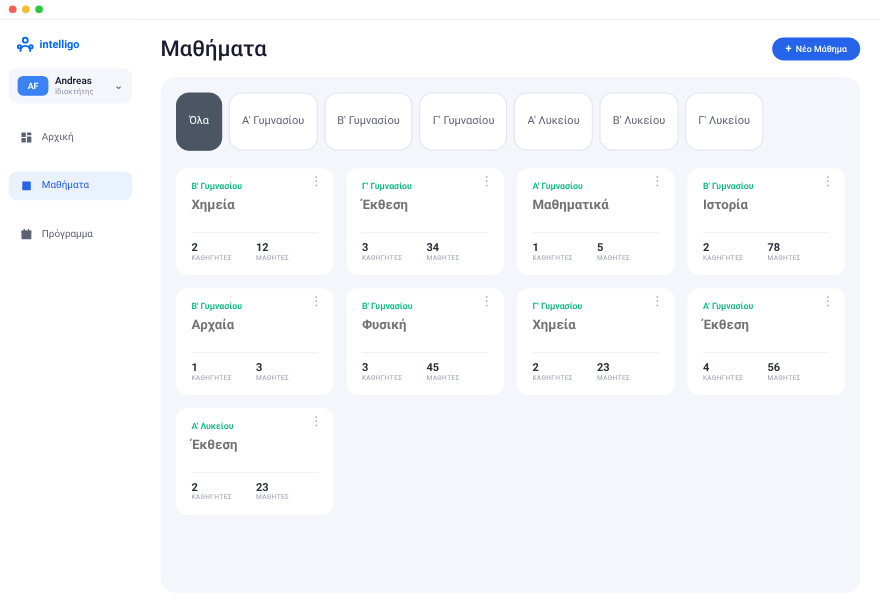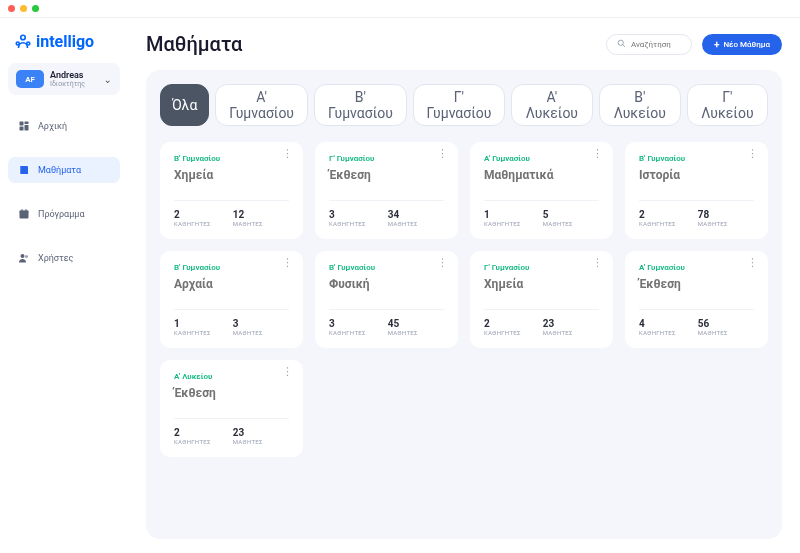--- a/index.html
+++ b/index.html
@@ -4,40 +4,40 @@
 <style>
 * { margin:0; padding:0; box-sizing:border-box; font-family:-apple-system,BlinkMacSystemFont,"Segoe UI",Roboto,sans-serif; }
 body { background:#fff; width:800px; height:553px; overflow:hidden; }
 .window-chrome { height:18px; background:#fff; display:flex; align-items:center; padding-left:8px; gap:5px; border-bottom:1px solid #eee;}
 .dot { width:7px; height:7px; border-radius:50%; }
 .dot-r{background:#ff5f57}.dot-y{background:#febc2e}.dot-g{background:#28c840}
 .app { display:flex; height:535px; }
 .sidebar { width:128px; background:#fff; padding:10px 8px; display:flex; flex-direction:column; }
 .logo { display:flex; align-items:center; gap:4px; padding:4px 6px 12px; }
 .logo-icon { width:18px; height:18px; }
-.logo-text { color:#0066ff; font-weight:700; font-size:16px; }
+.logo-text { color:#0066ff; font-weight:700; font-size:10px; }
 .user-card { background:#f4f6fb; border-radius:8px; padding:7px 8px; display:flex; align-items:center; gap:6px; margin-bottom:18px; }
 .avatar { width:28px; height:18px; background:#3b82f6; color:#fff; border-radius:5px; font-size:8px; font-weight:600; display:flex; align-items:center; justify-content:center; }
 .user-info { flex:1; }
 .user-name { font-size:9px; font-weight:600; color:#1a1a2e; }
 .user-role { font-size:7px; color:#8b94a8; }
 .chev { font-size:10px; color:#555; }
 .nav { display:flex; flex-direction:column; gap:18px; }
 .nav-item { display:flex; align-items:center; gap:8px; padding:7px 10px; border-radius:7px; font-size:9px; color:#5a6275; cursor:pointer; }
 .nav-item.active { background:#eaf1ff; color:#2563eb; }
 .nav-ico { width:12px; height:12px; display:flex; align-items:center; justify-content:center; }
 .main { flex:1; padding:14px 18px; display:flex; flex-direction:column; }
 .top { display:flex; align-items:center; margin-bottom:14px; }
 .page-title { font-size:20px; font-weight:500; color:#1a1a2e; flex:1; }
 .search { display:flex; align-items:center; gap:5px; border:1px solid #e5e7ef; border-radius:14px; padding:4px 10px; margin-right:10px; }
 .search input { border:none; outline:none; font-size:8px; width:50px; color:#8b94a8; background:transparent; }
 .primary-btn { background:#2563eb; color:#fff; border:none; border-radius:14px; padding:5px 12px; font-size:8px; font-weight:500; display:flex; align-items:center; gap:4px; cursor:pointer; }
 .content-bg { background:#f4f6fb; border-radius:14px; padding:14px; flex:1; overflow:auto; }
 .filters { display:flex; gap:6px; margin-bottom:16px; }
-.pill { border:1px solid #e2e5ee; background:#fff; border-radius:12px; padding:4px 11px; font-size:14px; color:#5a6275; cursor:pointer; }
+.pill { border:1px solid #e2e5ee; background:#fff; border-radius:12px; padding:20px 11px; font-size:10px; color:#5a6275; cursor:pointer; }
 .pill.active { background:#4b5563; color:#fff; border-color:#4b5563; }
 .grid { display:grid; grid-template-columns:repeat(4,1fr); gap:12px; }
 .card { background:#fff; border-radius:10px; padding:12px 14px; position:relative; }
 .card-grade { font-size:8px; font-weight:600; color:#10b981; margin-bottom:5px; }
 .card-title { font-size:12px; font-weight:700; color:#737373; margin-bottom:18px; }
 .card-stats { display:flex; gap:22px; border-top:1px solid #f0f2f7; padding-top:8px; }
 .stat-num { font-size:10px; font-weight:700; color:#2b2f3a; }
 .stat-lbl { font-size:6px; color:#9aa1b3; letter-spacing:0.3px; }
 .card-menu { position:absolute; top:10px; right:10px; color:#9aa1b3; font-size:11px; cursor:pointer; line-height:0.4; }
 .plus { font-size:10px; font-weight:700; }
@@ -96,45 +96,26 @@
           <span class="nav-ico">
             <svg width="12" height="12" viewBox="0 0 24 24" fill="currentColor">
               <rect x="3" y="5" width="18" height="16" rx="2"></rect>
               <rect x="3" y="5" width="18" height="5" opacity=".5"></rect>
               <rect x="7" y="2" width="2" height="4"></rect>
               <rect x="15" y="2" width="2" height="4"></rect>
             </svg>
           </span>
           <span>Πρόγραμμα</span>
         </div>
-        <div class="nav-item">
-          <span class="nav-ico">
-            <svg width="12" height="12" viewBox="0 0 24 24" fill="currentColor">
-              <circle cx="9" cy="8" r="4"></circle>
-              <path d="M2 21c0-4 3-7 7-7s7 3 7 7"></path>
-              <circle cx="17" cy="9" r="3" opacity=".6"></circle>
-            </svg>
-          </span>
-          <span>Χρήστες</span>
-        </div>
       </nav>
   </aside>
 
   <main class="main">
     <div class="top">
       <h1 class="page-title">Μαθήματα</h1>
-      <div class="search">
-        <span class="search-ico">
-          <svg width="9" height="9" viewBox="0 0 24 24" fill="none" stroke="#9aa1b3" stroke-width="2.5">
-              <circle cx="10" cy="10" r="7"></circle>
-              <path d="M21 21l-6-6"></path>
-            </svg>
-        </span>
-        <input placeholder="Αναζήτηση" style="">
-      </div>
       <button class="primary-btn">
         <span class="plus">+</span>
         <span>Νέο Μάθημα</span>
       </button>
     </div>
     <div class="content-bg">
       <div class="filters" id="filters">
           <button class="pill active">Όλα</button>
           <button class="pill">Α' Γυμνασίου</button>
           <button class="pill">Β' Γυμνασίου</button>

